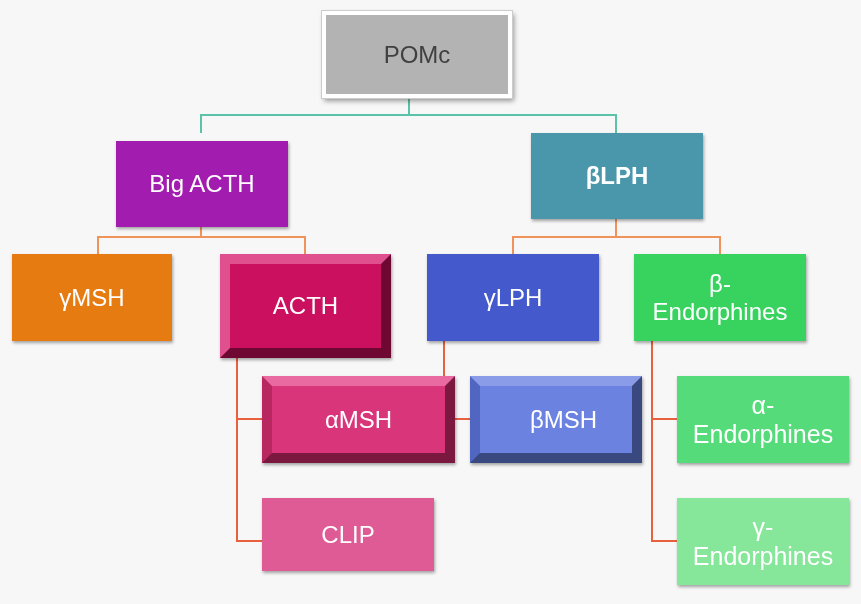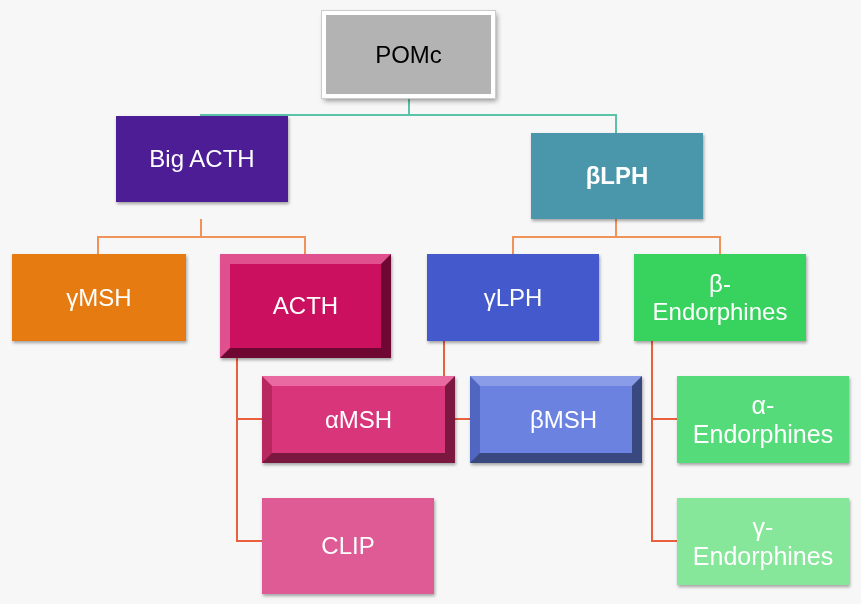--- a/index.html
+++ b/index.html
@@ -27,54 +27,54 @@
   </g>
   <g fill="none" stroke="#e8603c" stroke-width="2">
     <polyline points="237,341 237,541 262,541"></polyline>
     <polyline points="237,419 262,419"></polyline>
     <polyline points="444,341 444,419 470,419"></polyline>
     <polyline points="652,341 652,541 677,541"></polyline>
     <polyline points="652,419 677,419"></polyline>
   </g>
 </svg>
 
-<div class="node" style="left:322px;top:11px;width:173px;height:87px;background:#b3b3b3;border:4px solid #fff;outline:1px solid #ccc;box-shadow:2px 3px 5px rgba(0,0,0,0.4);color:#000000;">
+<div class="node" style="left:322px;top:11px;width:190px;height:87px;background:#b3b3b3;border:4px solid #fff;outline:1px solid #ccc;box-shadow:2px 3px 5px rgba(0,0,0,0.4);color:#404040;">
   <span>POMc</span>
 </div>
 
-<div class="node" style="left:116px;top:116px;width:172px;height:86px;background:#4c1d95;">
+<div class="node" style="left:116px;top:141px;width:172px;height:86px;background:#a21caf;">
   <span>Big ACTH</span>
 </div>
 
 <div class="node" style="left:531px;top:133px;width:172px;height:86px;background:#4a97ac;font-weight:bold;">
   <span>βLPH</span>
 </div>
 
-<div class="node" style="left:12px;top:254px;width:174px;height:87px;background:#e67b12;">
+<div class="node" style="left:12px;top:254px;width:160px;height:87px;background:#e67b12;">
   <span>γMSH</span>
 </div>
 
 <div class="node bevel" style="left:220px;top:254px;width:171px;height:104px;background:#cc1060;border-color:#e0508e #6e0832 #6e0832 #e0508e;">
   <span>ACTH</span>
 </div>
 
 <div class="node" style="left:427px;top:254px;width:172px;height:87px;background:#4359cc;">
   <span>γLPH</span>
 </div>
 
 <div class="node" style="left:634px;top:254px;width:172px;height:87px;background:#37d35e;white-space:pre-line;">
   <span>β-
 Endorphines</span>
 </div>
 
 <div class="node bevel" style="left:262px;top:376px;width:193px;height:87px;background:#d8357a;border-color:#e86aa0 #7a1840 #7a1840 #b8275f;">
   <span>αMSH</span>
 </div>
 
-<div class="node" style="left:262px;top:498px;width:172px;height:96px;background:#de5b95;">
+<div class="node" style="left:262px;top:498px;width:172px;height:73px;background:#de5b95;">
   <span>CLIP</span>
 </div>
 
 <div class="node bevel" style="left:470px;top:376px;width:172px;height:87px;background:#6b82e0;border-color:#8a9ce8 #3a4880 #3a4880 #5066c0;padding-left:15px;">
   <span>βMSH</span>
 </div>
 
 <div class="node" style="left:677px;top:376px;width:172px;height:87px;background:#55db7a;white-space:pre-line;font-size:25px;">
   <span>α-
 Endorphines</span>

